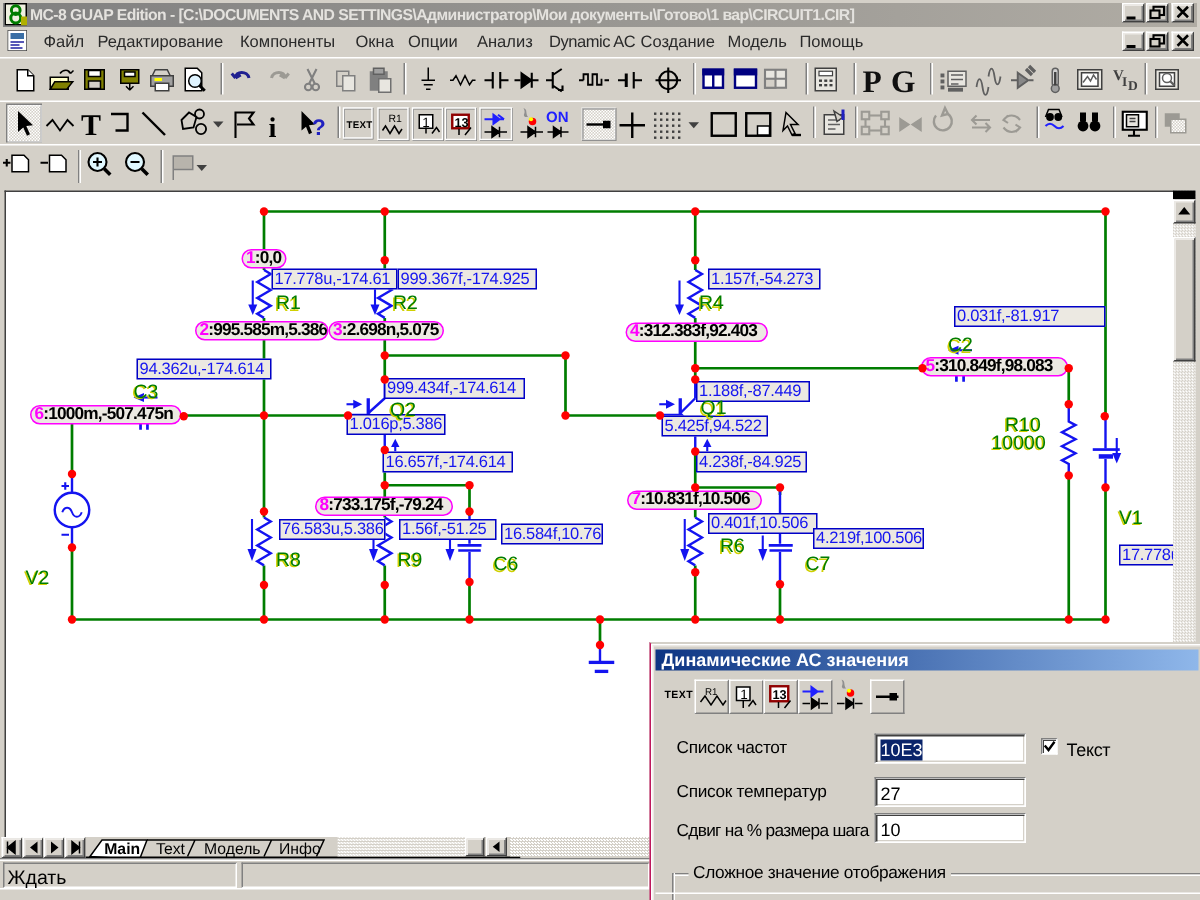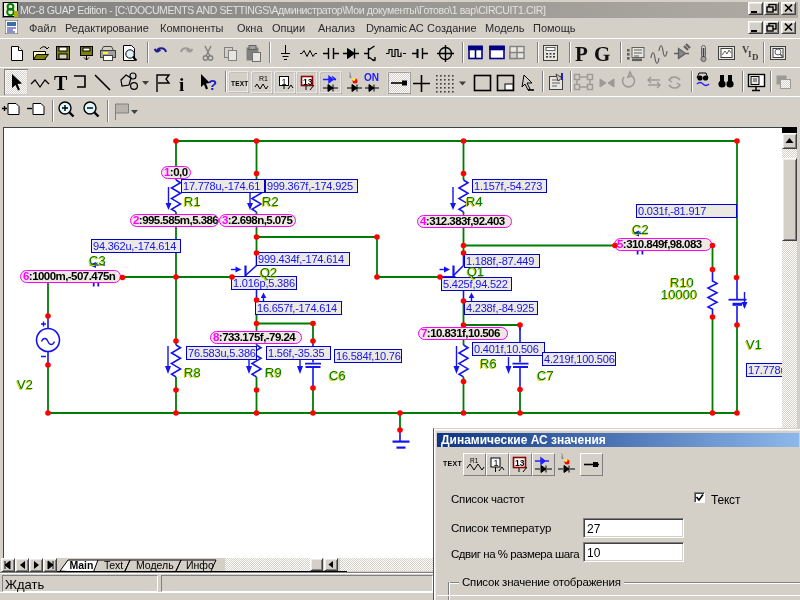--- a/index.html
+++ b/index.html
@@ -1,18 +1,18 @@
 <!DOCTYPE html>
 <html><head><meta charset="utf-8"><style>
 *{margin:0;padding:0;box-sizing:border-box}
 html,body{width:800px;height:600px;overflow:hidden;font-family:"Liberation Sans",sans-serif;background:#d4d0c8}
 .abs{position:absolute}
 #app{position:relative;width:800px;height:600px;background:#d4d0c8}
 
-#title{left:2px;top:2px;width:796px;height:16px;background:linear-gradient(to right,#808080,#b0aca4);color:#e4e2de;font-weight:normal;font-size:10.5px;letter-spacing:-0.38px;line-height:16px;white-space:nowrap;overflow:hidden}
+#title{left:2px;top:2px;width:796px;height:16px;background:linear-gradient(to right,#808080,#b0aca4);color:#e4e2de;font-weight:bold;font-size:10.5px;letter-spacing:-0.38px;line-height:16px;white-space:nowrap;overflow:hidden}
 #title .txt{position:absolute;left:18px;top:0}
 .wbtn{position:absolute;width:15px;height:13px;background:#d4d0c8;border:1px solid;border-color:#fff #404040 #404040 #fff;box-shadow:inset 1px 1px 0 #ece9e5, inset -1px -1px 0 #808080;font-size:9px;text-align:center;color:#000}
 
 #menu{left:0;top:18px;width:800px;height:20px;background:#d4d0c8;font-size:11px;color:#2a2a2a}
 #menu span{position:absolute;top:4px}
 
 .tb{left:0;width:800px;background:#d4d0c8}
 .btn3d{position:absolute;border:1px solid;border-color:#fff #404040 #404040 #fff;box-shadow:inset 1px 1px 0 #ece9e5,inset -1px -1px 0 #808080;background:#d4d0c8}
 
 #canvas{left:4px;top:128px;width:778px;height:430px;background:#fff}
@@ -559,21 +559,21 @@
   <div class="vb" style="left:91px;top:239px;width:90px">94.362u,-174.614</div>
   <div class="vb" style="left:256px;top:252px;width:94px">999.434f,-174.614</div>
   <div class="vb" style="left:231px;top:276px;width:66px">1.016p,5.386</div>
   <div class="vb" style="left:255px;top:301px;width:87px">16.657f,-174.614</div>
   <div class="vb" style="left:472px;top:179px;width:75px">1.157f,-54.273</div>
   <div class="vb" style="left:636px;top:204px;width:101px">0.031f,-81.917</div>
   <div class="vb" style="left:464px;top:254px;width:76px">1.188f,-87.449</div>
   <div class="vb" style="left:441px;top:277px;width:71px">5.425f,94.522</div>
   <div class="vb" style="left:464px;top:301px;width:74px">4.238f,-84.925</div>
   <div class="vb" style="left:186px;top:346px;width:71px">76.583u,5.386</div>
-  <div class="vb" style="left:266px;top:346px;width:65px">1.56f,-35.35</div>
+  <div class="vb" style="left:266px;top:346px;width:65px">1.56f,-51.25</div>
   <div class="vb" style="left:334px;top:349px;width:68px">16.584f,10.76</div>
   <div class="vb" style="left:472px;top:342px;width:73px">0.401f,10.506</div>
   <div class="vb" style="left:542px;top:352px;width:74px">4.219f,100.506</div>
   <div class="vb" style="left:746px;top:363px;width:37px">17.778u</div>
 
   <div class="nb" style="left:161px;top:166px;width:30px"><b>1</b>:0,0</div>
   <div class="nb" style="left:130px;top:214px;width:89px"><b>2</b>:995.585m,5.386</div>
   <div class="nb" style="left:219px;top:214px;width:77px"><b>3</b>:2.698n,5.075</div>
   <div class="nb" style="left:417px;top:215px;width:95px"><b>4</b>:312.383f,92.403</div>
   <div class="nb" style="left:614px;top:238px;width:98px"><b>5</b>:310.849f,98.083</div>
@@ -716,27 +716,28 @@
           <path d="M3,16 h5 M15,16 h5 M9,12.5 l5,3.5-5,3.5z M14,12.5 v7" stroke="#000" fill="#000"></path>
           <circle cx="12" cy="9" r="2.5" fill="#ff0000"></circle>
           <path d="M9,6 c-2-3 0-5-3-6 2,4-1,4 1,6z" fill="#909090"></path>
           <circle cx="11" cy="7.5" r="1.4" fill="#ffff00"></circle>
         </svg></div>
     <div class="btn3d" style="left:146px;top:24px;width:23px;height:23px"><svg width="21" height="21" viewBox="0 0 21 21">
           <path d="M3,10.5 h15" stroke="#000" stroke-width="1.6"></path>
           <rect x="12" y="8" width="5" height="5" fill="#000"></rect>
         </svg></div>
     <div class="dlbl" style="left:17px;top:64px">Список частот</div>
+    <div class="dinput" style="left:149px;top:60px"><span style="background:#0a246a;color:#fff">10E3</span></div>
     <div class="abs" style="left:260px;top:63px;width:11px;height:11px;background:#fff;border:1px solid;border-color:#808080 #fff #fff #808080;box-shadow:inset 1px 1px 0 #404040">
         <svg width="9" height="9" style="position:absolute;left:0;top:0">
           <path d="M1.5,4 l2.5,3 4,-5.5" stroke="#000" stroke-width="1.6" fill="none"></path>
         </svg>
       </div>
     <div class="dlbl" style="left:277px;top:64px;font-size:12px">Текст</div>
     <div class="dlbl" style="left:17px;top:93px">Список температур</div>
     <div class="dinput" style="left:149px;top:89px">27</div>
     <div class="dlbl" style="left:17px;top:119px;letter-spacing:-0.45px">Сдвиг на % размера шага</div>
     <div class="dinput" style="left:149px;top:113px">10</div>
     <div class="abs" style="left:14px;top:153px;width:353px;height:2px;border-top:1px solid #808080;border-bottom:1px solid #fff"></div>
     <div class="abs" style="left:14px;top:153px;width:2px;height:19px;border-left:1px solid #808080;border-right:1px solid #fff"></div>
-    <div class="dlbl" style="left:25px;top:147px;background:#d4d0c8;padding:0 3px">Список значение отображения</div>
+    <div class="dlbl" style="left:25px;top:147px;background:#d4d0c8;padding:0 3px">Сложное значение отображения</div>
     <div class="abs" style="left:3px;top:166px;width:364px;height:1px;background:#fff"></div>
   </div>
 </div>
 </body></html>

